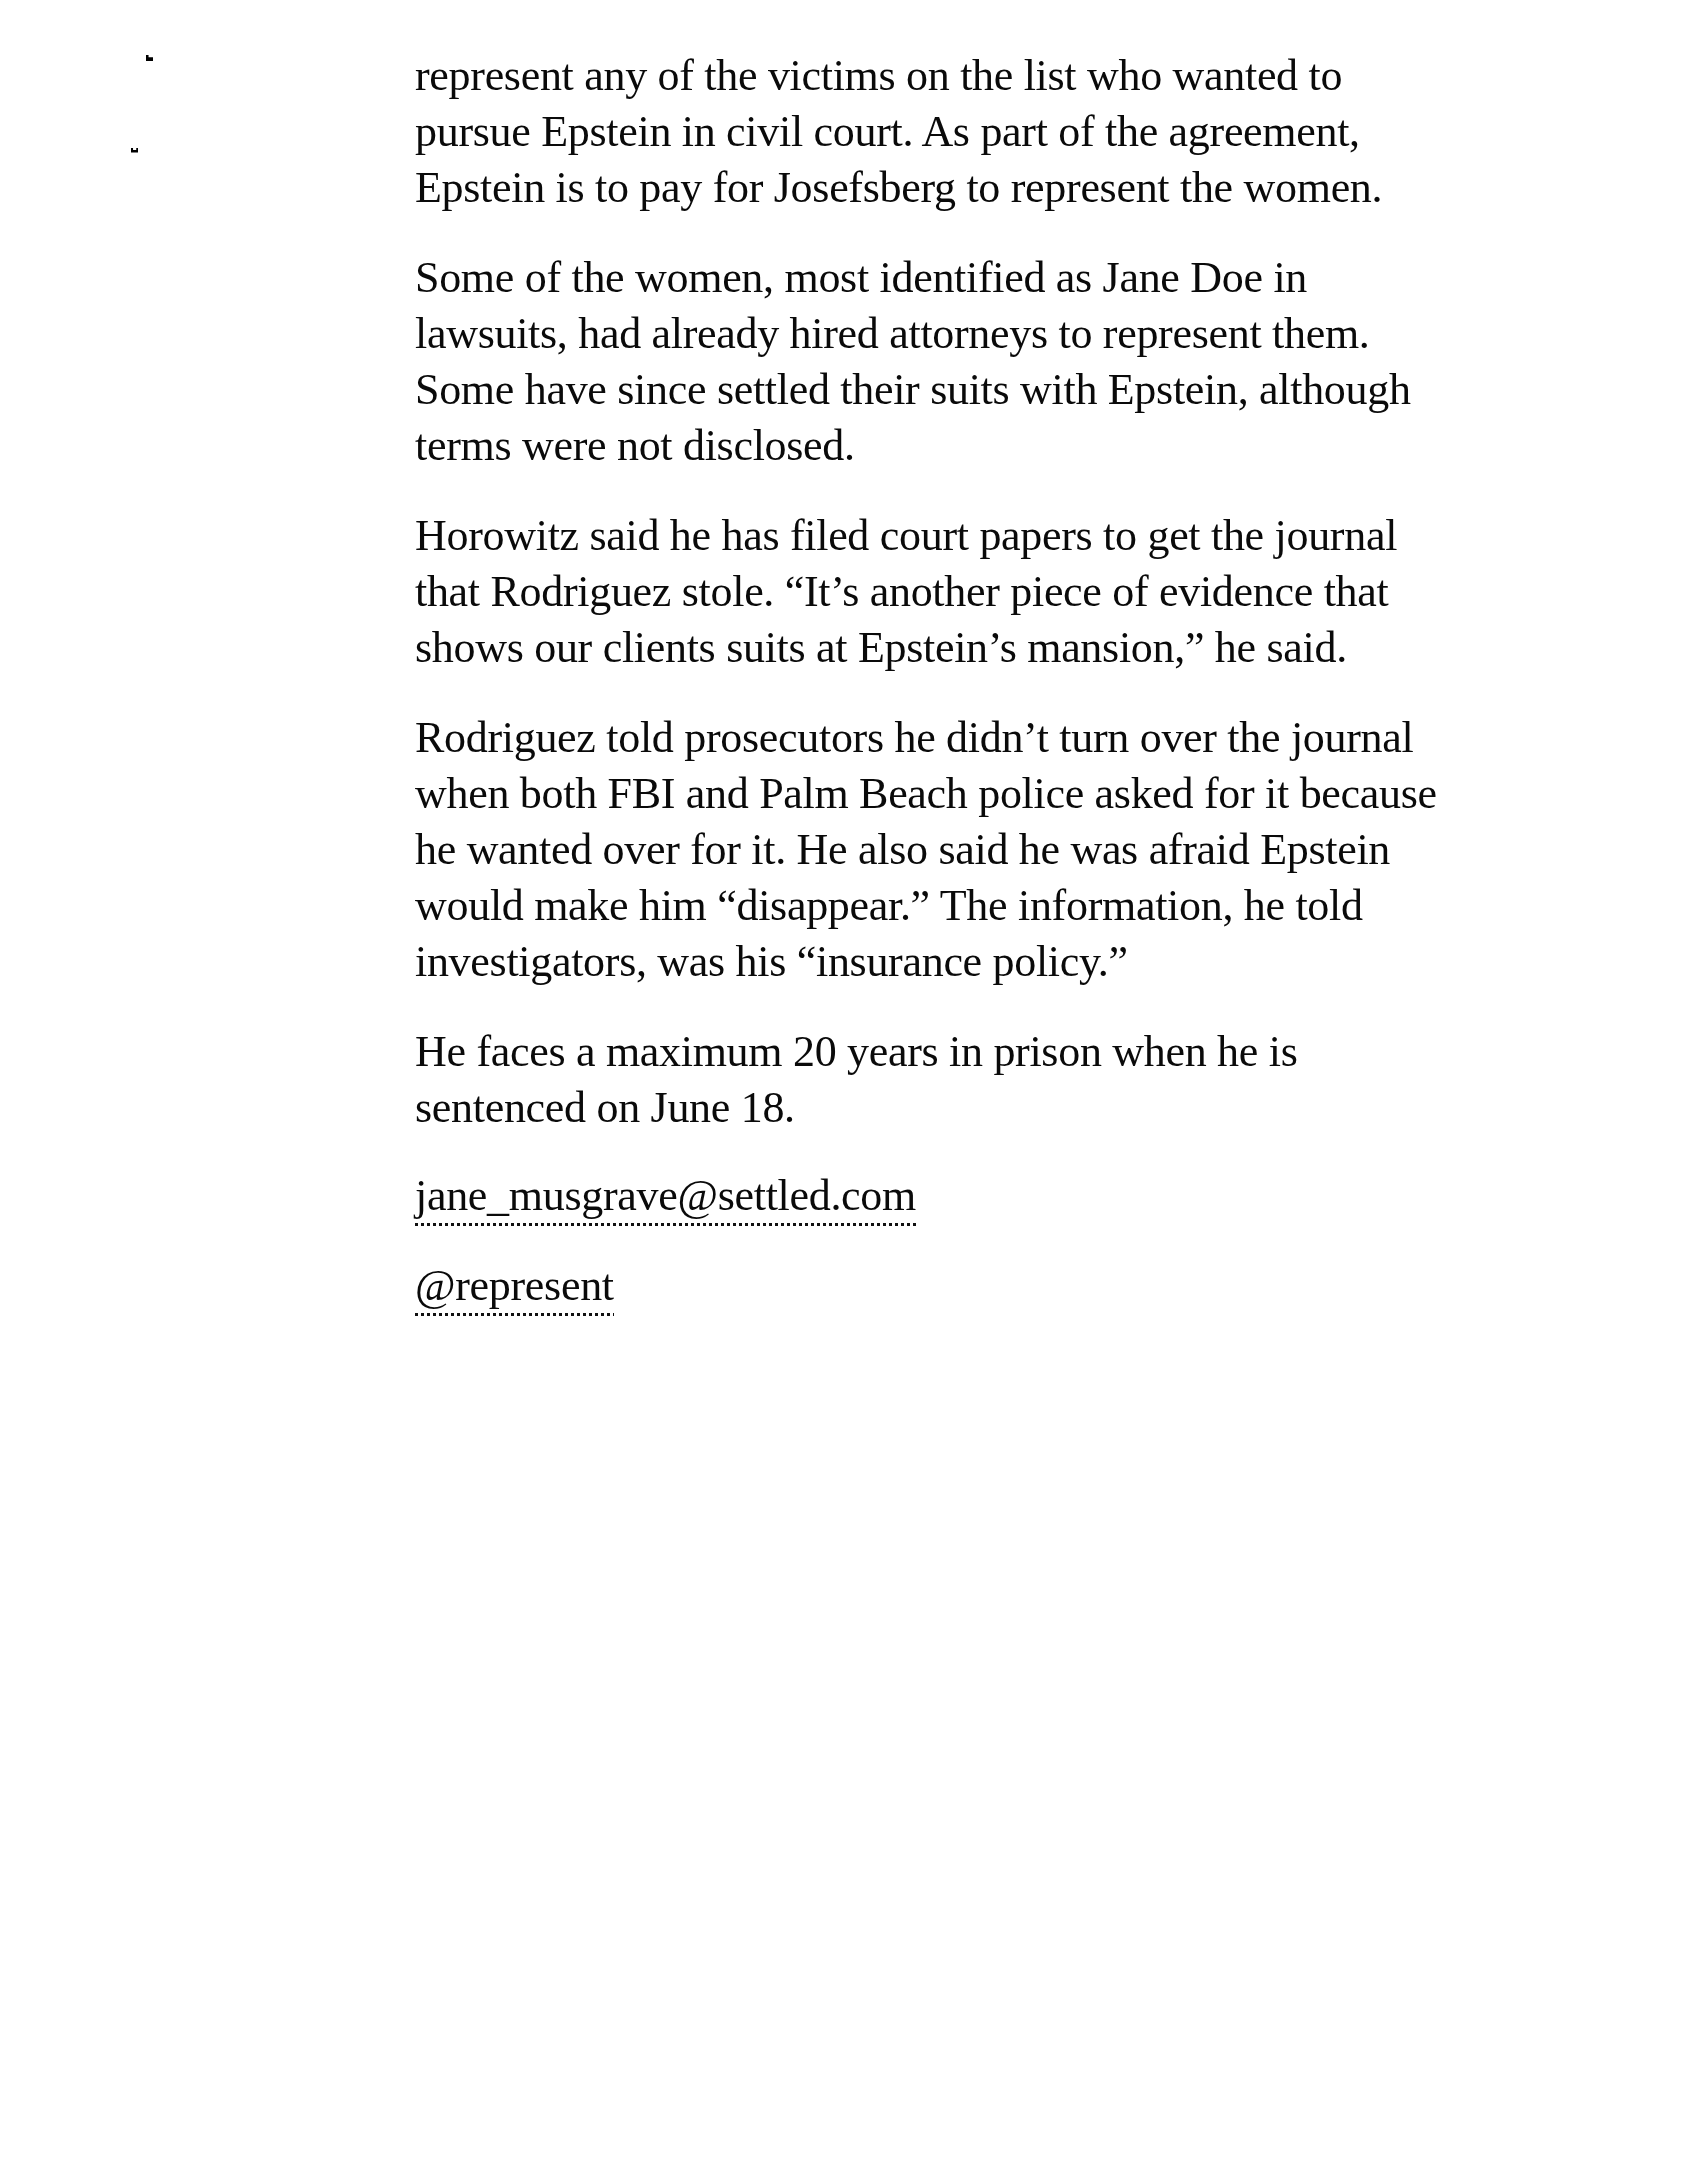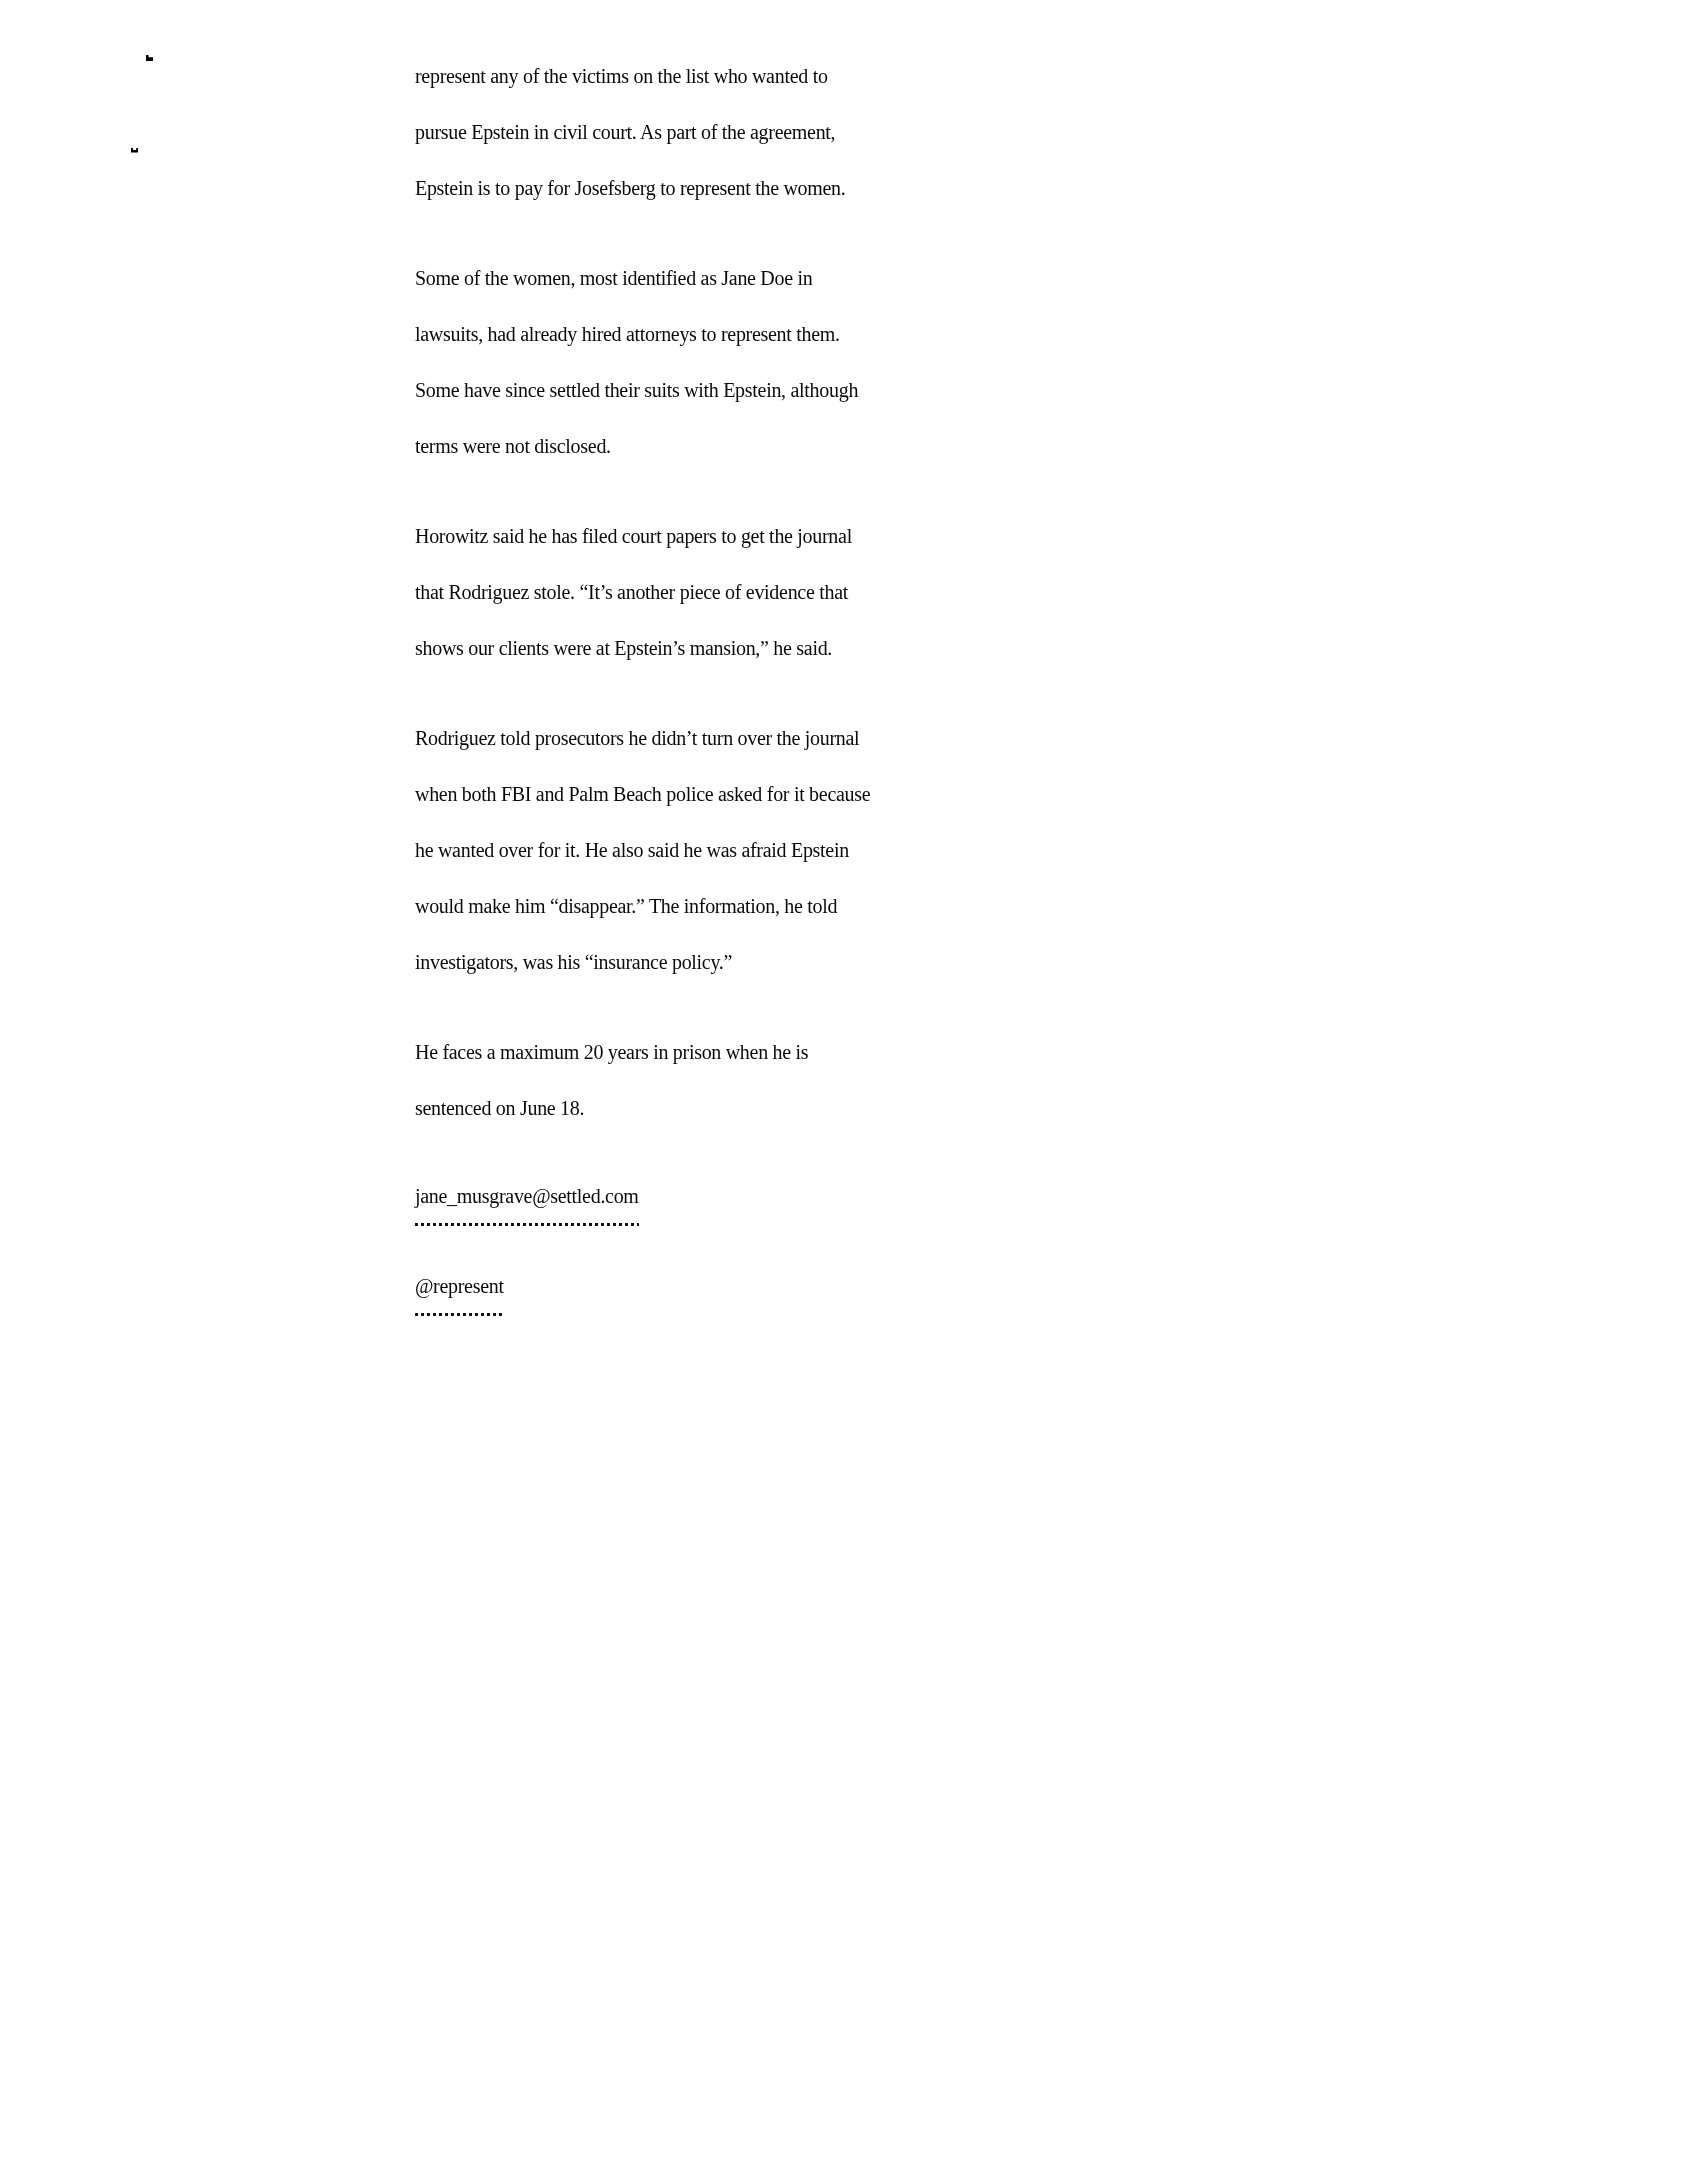--- a/index.html
+++ b/index.html
@@ -13,21 +13,21 @@
     position: relative;
     overflow: hidden;
     font-family: "Liberation Serif", serif;
   }
   .article {
     position: absolute;
     left: 415px;
     top: 48px;
     width: 853px;
     color: #0a0a0a;
-    font-size: 20px;
+    font-size: 44px;
     letter-spacing: -0.3px;
   }
   .paragraph {
     margin: 0 0 34px 0;
   }
   .line {
     height: 56px;
     line-height: 56px;
     white-space: nowrap;
   }
@@ -77,21 +77,21 @@
       </div>
       <div class="paragraph">
         <div class="line">Some of the women, most identified as Jane Doe in</div>
         <div class="line">lawsuits, had already hired attorneys to represent them.</div>
         <div class="line">Some have since settled their suits with Epstein, although</div>
         <div class="line">terms were not disclosed.</div>
       </div>
       <div class="paragraph">
         <div class="line">Horowitz said he has filed court papers to get the journal</div>
         <div class="line">that Rodriguez stole. “It’s another piece of evidence that</div>
-        <div class="line">shows our clients were at Epstein’s mansion,” he said.</div>
+        <div class="line">shows our clients suits at Epstein’s mansion,” he said.</div>
       </div>
       <div class="paragraph">
         <div class="line">Rodriguez told prosecutors he didn’t turn over the journal</div>
         <div class="line">when both FBI and Palm Beach police asked for it because</div>
         <div class="line">he wanted over for it. He also said he was afraid Epstein</div>
         <div class="line">would make him “disappear.” The information, he told</div>
         <div class="line">investigators, was his “insurance policy.”</div>
       </div>
       <div class="paragraph">
         <div class="line">He faces a maximum 20 years in prison when he is</div>

